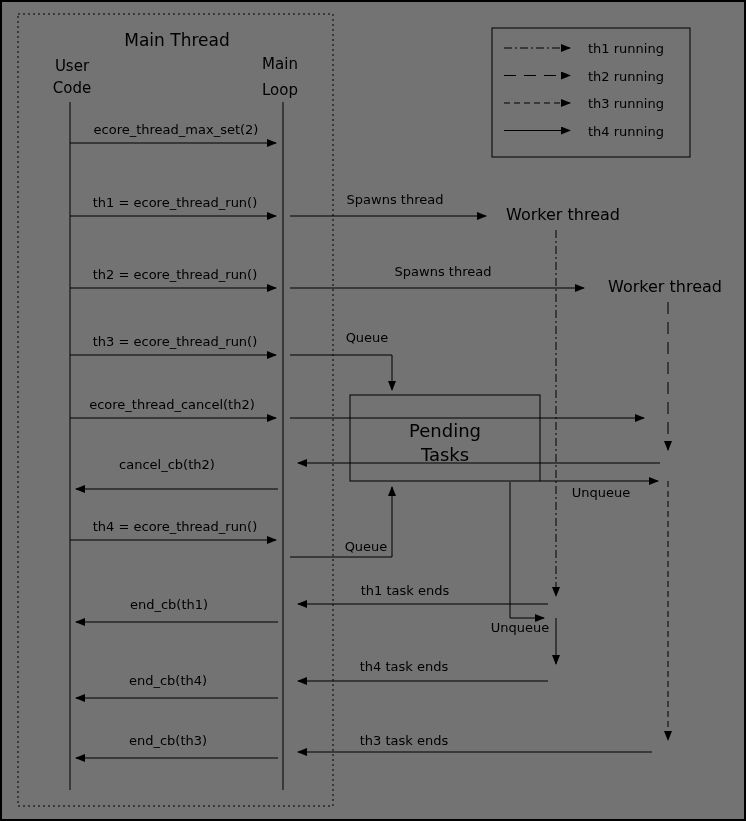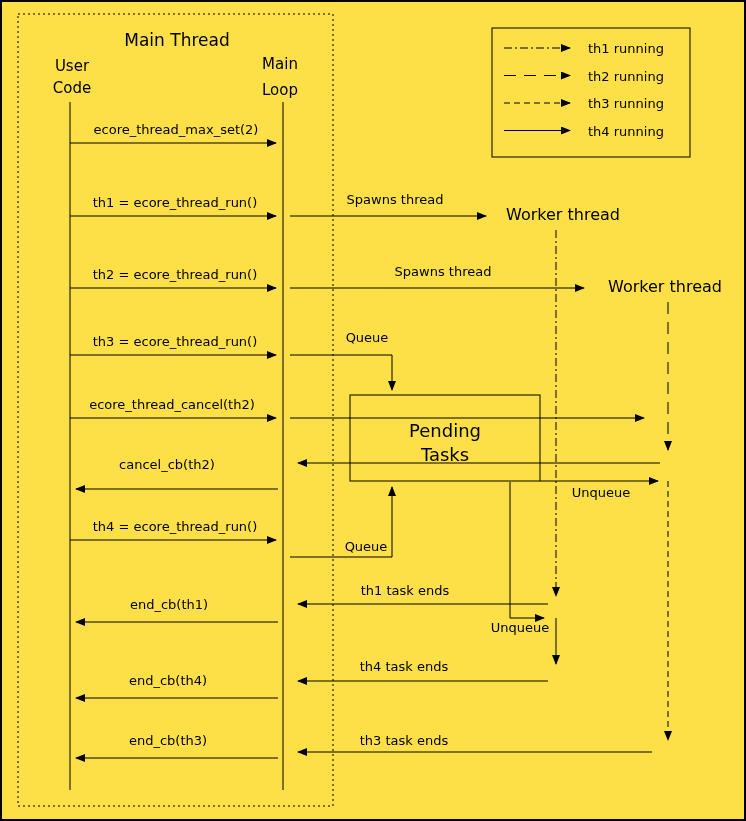--- a/index.html
+++ b/index.html
@@ -1,16 +1,16 @@
 <!DOCTYPE html>
 <html><head>
 <meta charset="utf-8">
 <style>
   html,body{margin:0;padding:0;background:#ffffff;}
-  .stage{position:relative;width:746px;height:821px;background:#fde047;overflow:hidden;}
+  .stage{position:relative;width:746px;height:821px;background:#737373;overflow:hidden;}
   svg{display:block;}
   text{font-family:"DejaVu Sans",sans-serif;fill:#000;}
   .msg{font-size:13px;}
   .hdr{font-size:15px;}
   .wrk{font-size:16px;}
   .ttl{font-size:17px;}
   .big{font-size:18px;}
   .ln{stroke:#000;stroke-width:1;fill:none;}
   .frame{stroke:#000;stroke-width:2;fill:none;}
   .dashdot{stroke-dasharray:8 3 2 3;}

